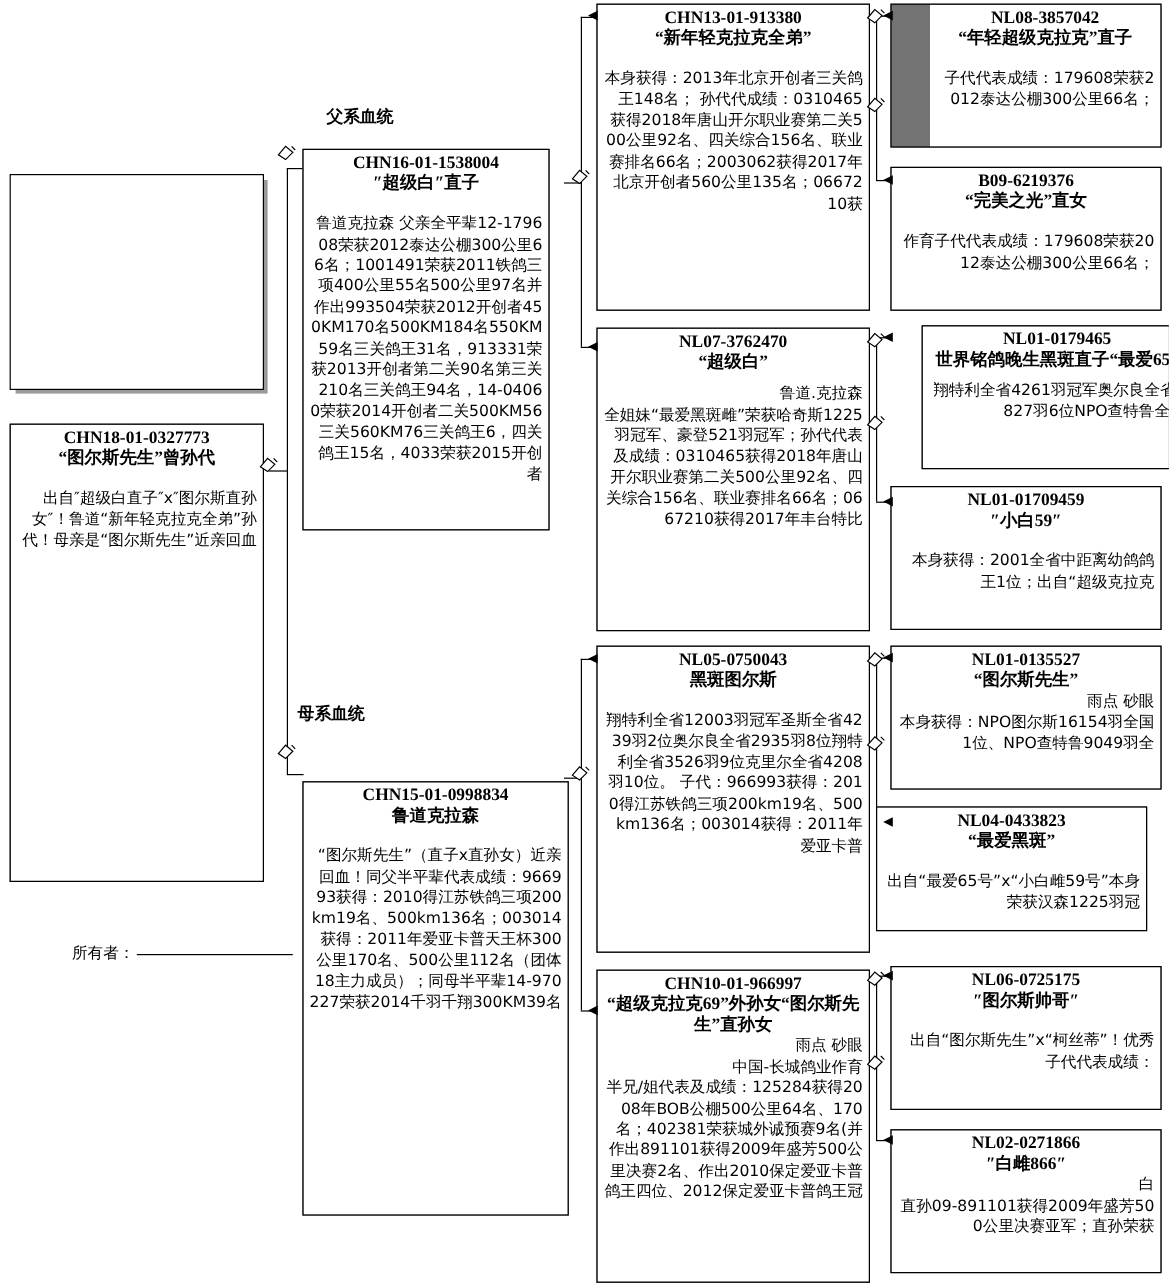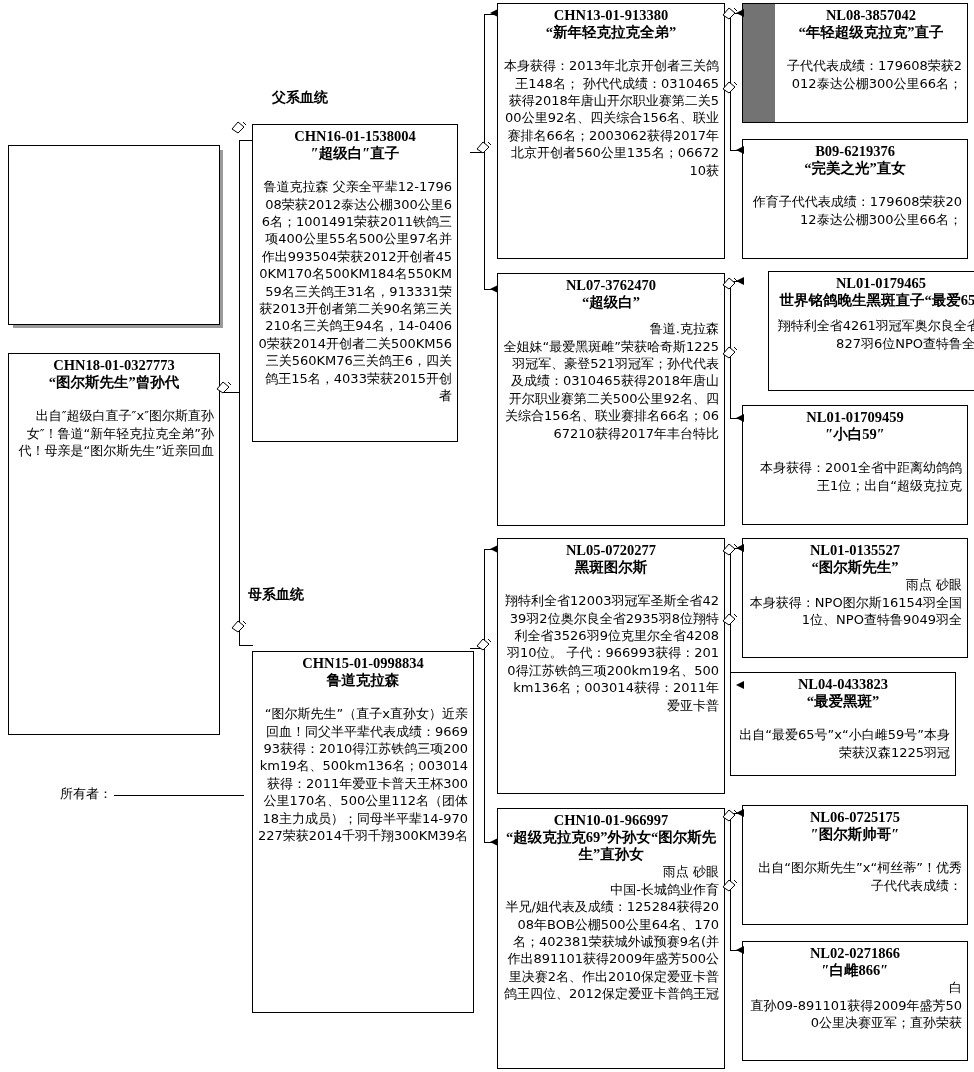--- a/index.html
+++ b/index.html
@@ -200,21 +200,21 @@
   <div class="card sh-pink" style="left:497px;top:273px;width:228px;height:253px;">
     <div class="card-inner">
       <div class="hdr"><span class="ring">NL07-3762470</span><br><span>“超级白”</span></div>
       <div class="body" style="margin-top:9px;">鲁道.克拉森
 全姐妹“最爱黑斑雌”荣获哈奇斯1225羽冠军、豪登521羽冠军；孙代代表及成绩：0310465获得2018年唐山开尔职业赛第二关500公里92名、四关综合156名、联业赛排名66名；0667210获得2017年丰台特比</div>
     </div>
   </div>
 
   <div class="card sh-blue" style="left:497px;top:538px;width:228px;height:256px;">
     <div class="card-inner">
-      <div class="hdr"><span class="ring">NL05-0720277</span><br><span>黑斑图尔斯</span></div>
+      <div class="hdr"><span class="ring">NL05-0750043</span><br><span>黑斑图尔斯</span></div>
       <div class="body gap">翔特利全省12003羽冠军圣斯全省4239羽2位奥尔良全省2935羽8位翔特利全省3526羽9位克里尔全省4208羽10位。 子代：966993获得：2010得江苏铁鸽三项200km19名、500km136名；003014获得：2011年爱亚卡普</div>
     </div>
   </div>
 
   <div class="card sh-pink" style="left:497px;top:808px;width:228px;height:261px;">
     <div class="card-inner">
       <div class="hdr"><span class="ring">CHN10-01-966997</span><br><span>“超级克拉克69”外孙女“图尔斯先生”直孙女</span></div>
       <div class="body nogap">雨点        砂眼
 中国-长城鸽业作育
 半兄/姐代表及成绩：125284获得2008年BOB公棚500公里64名、170名；402381荣获城外诚预赛9名(并作出891101获得2009年盛芳500公里决赛2名、作出2010保定爱亚卡普鸽王四位、2012保定爱亚卡普鸽王冠</div>

